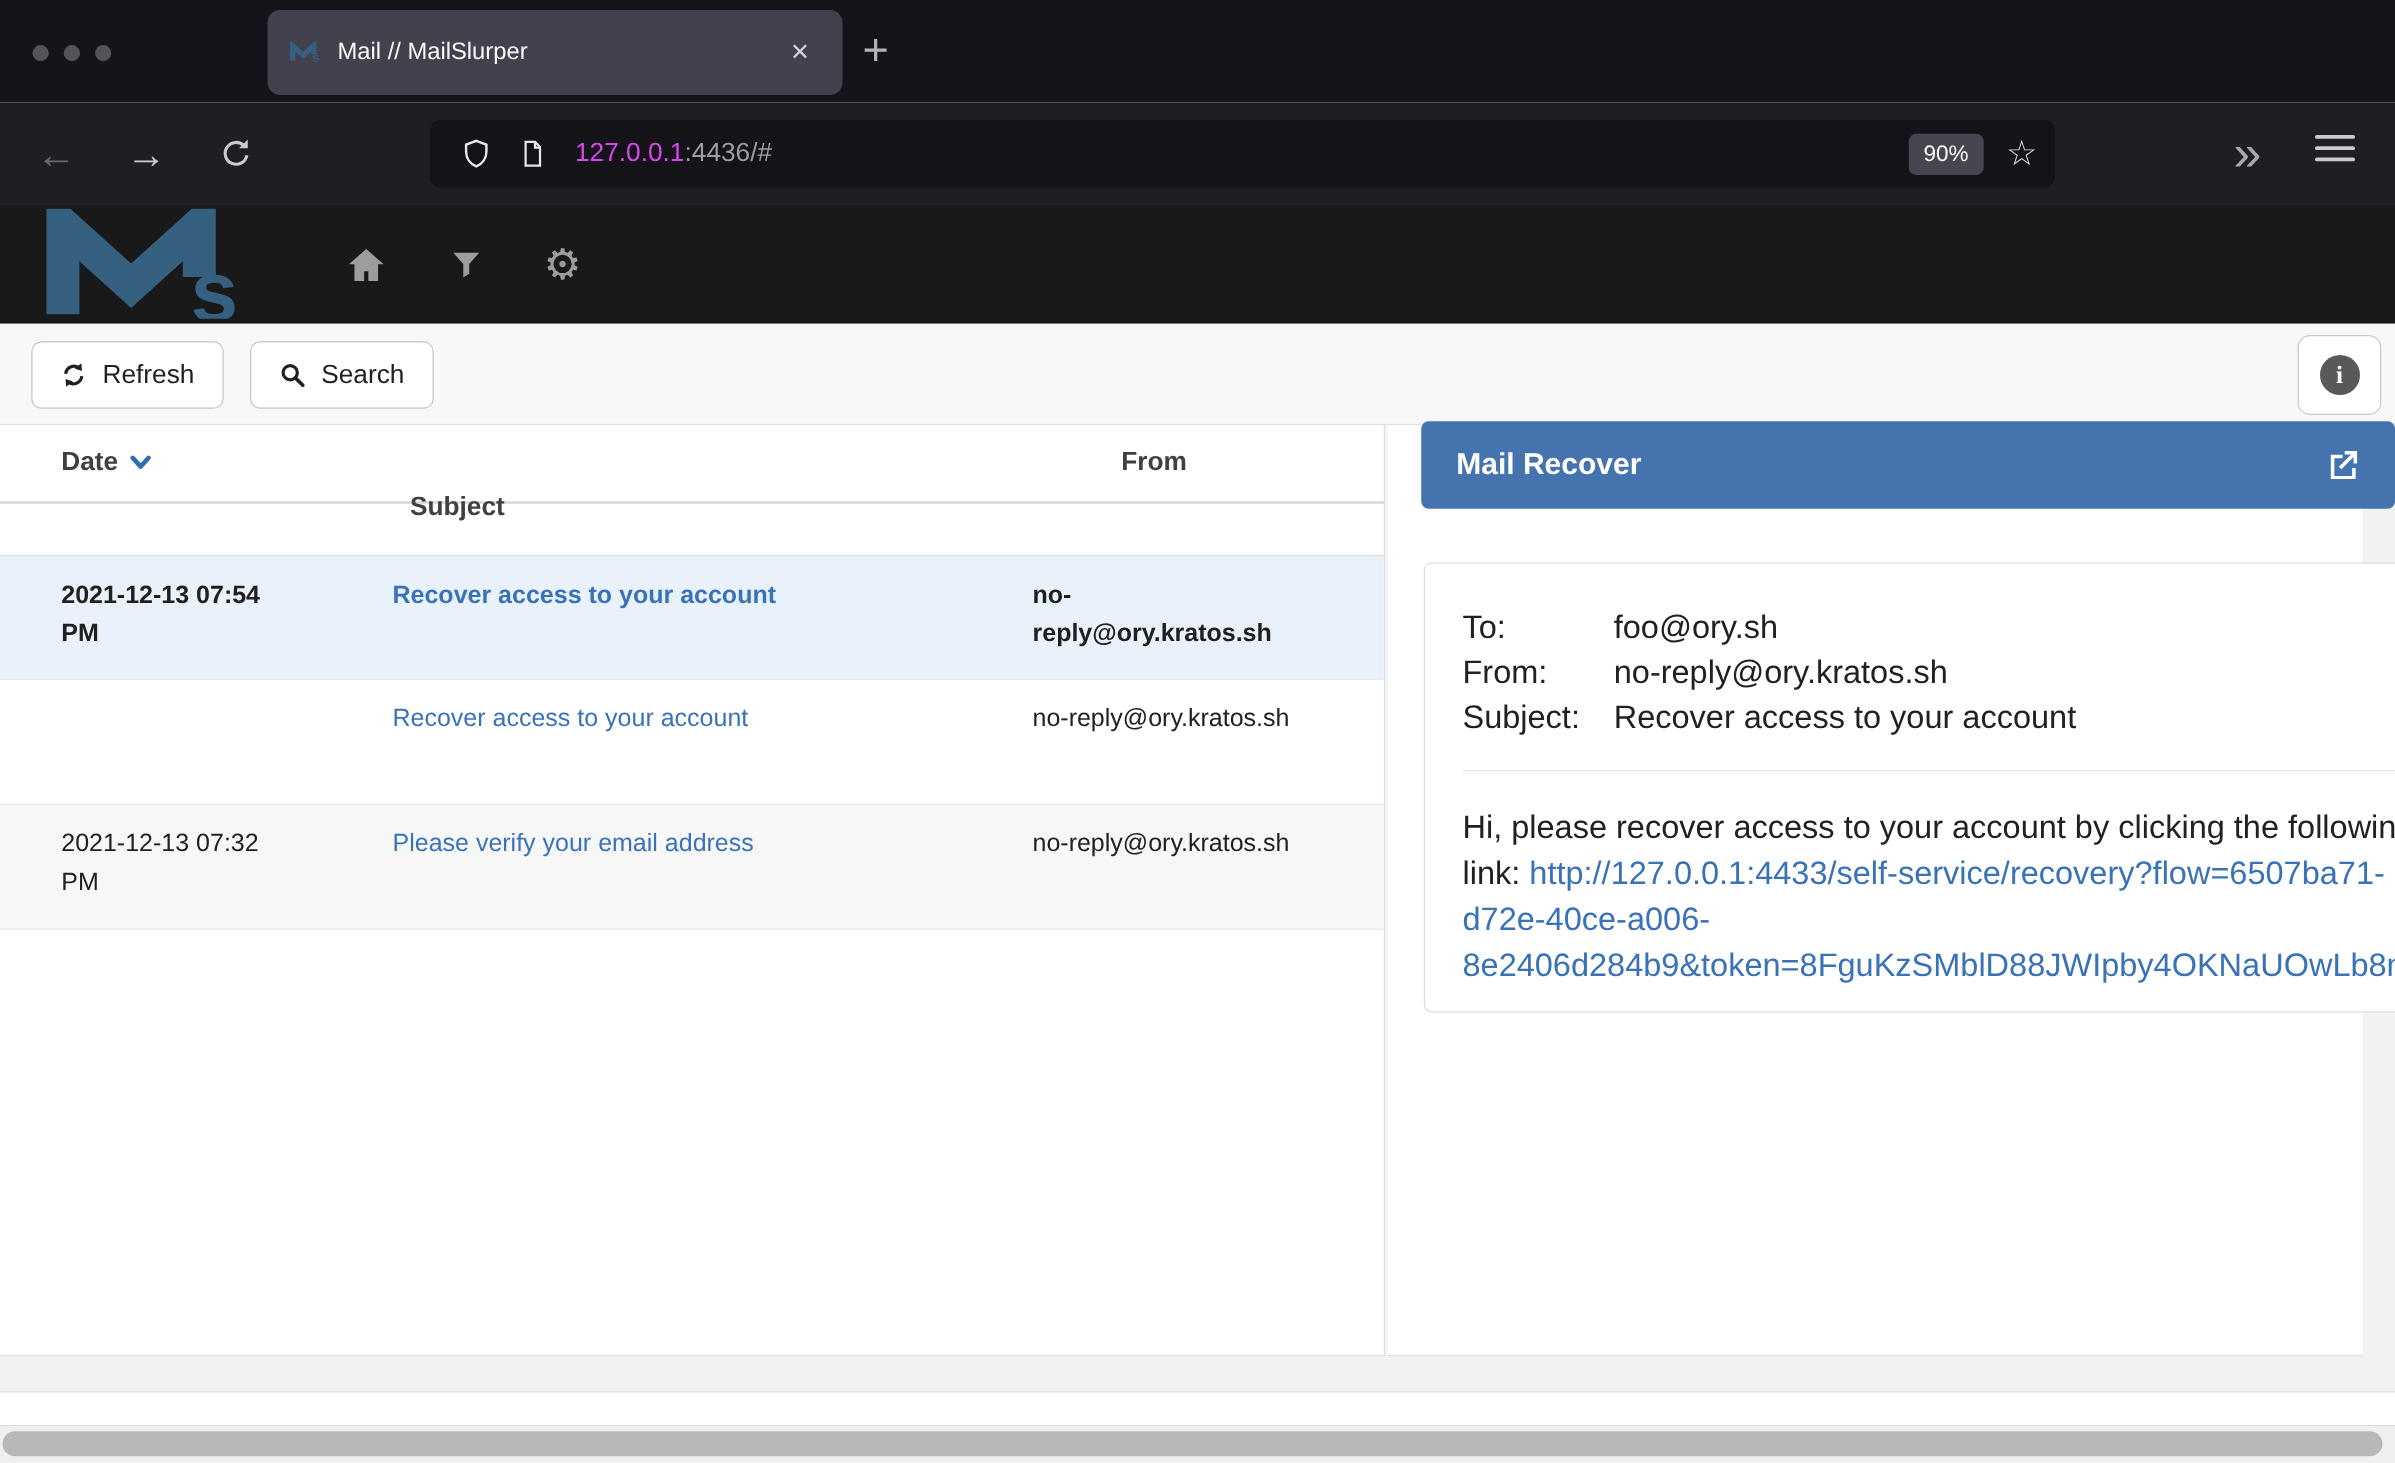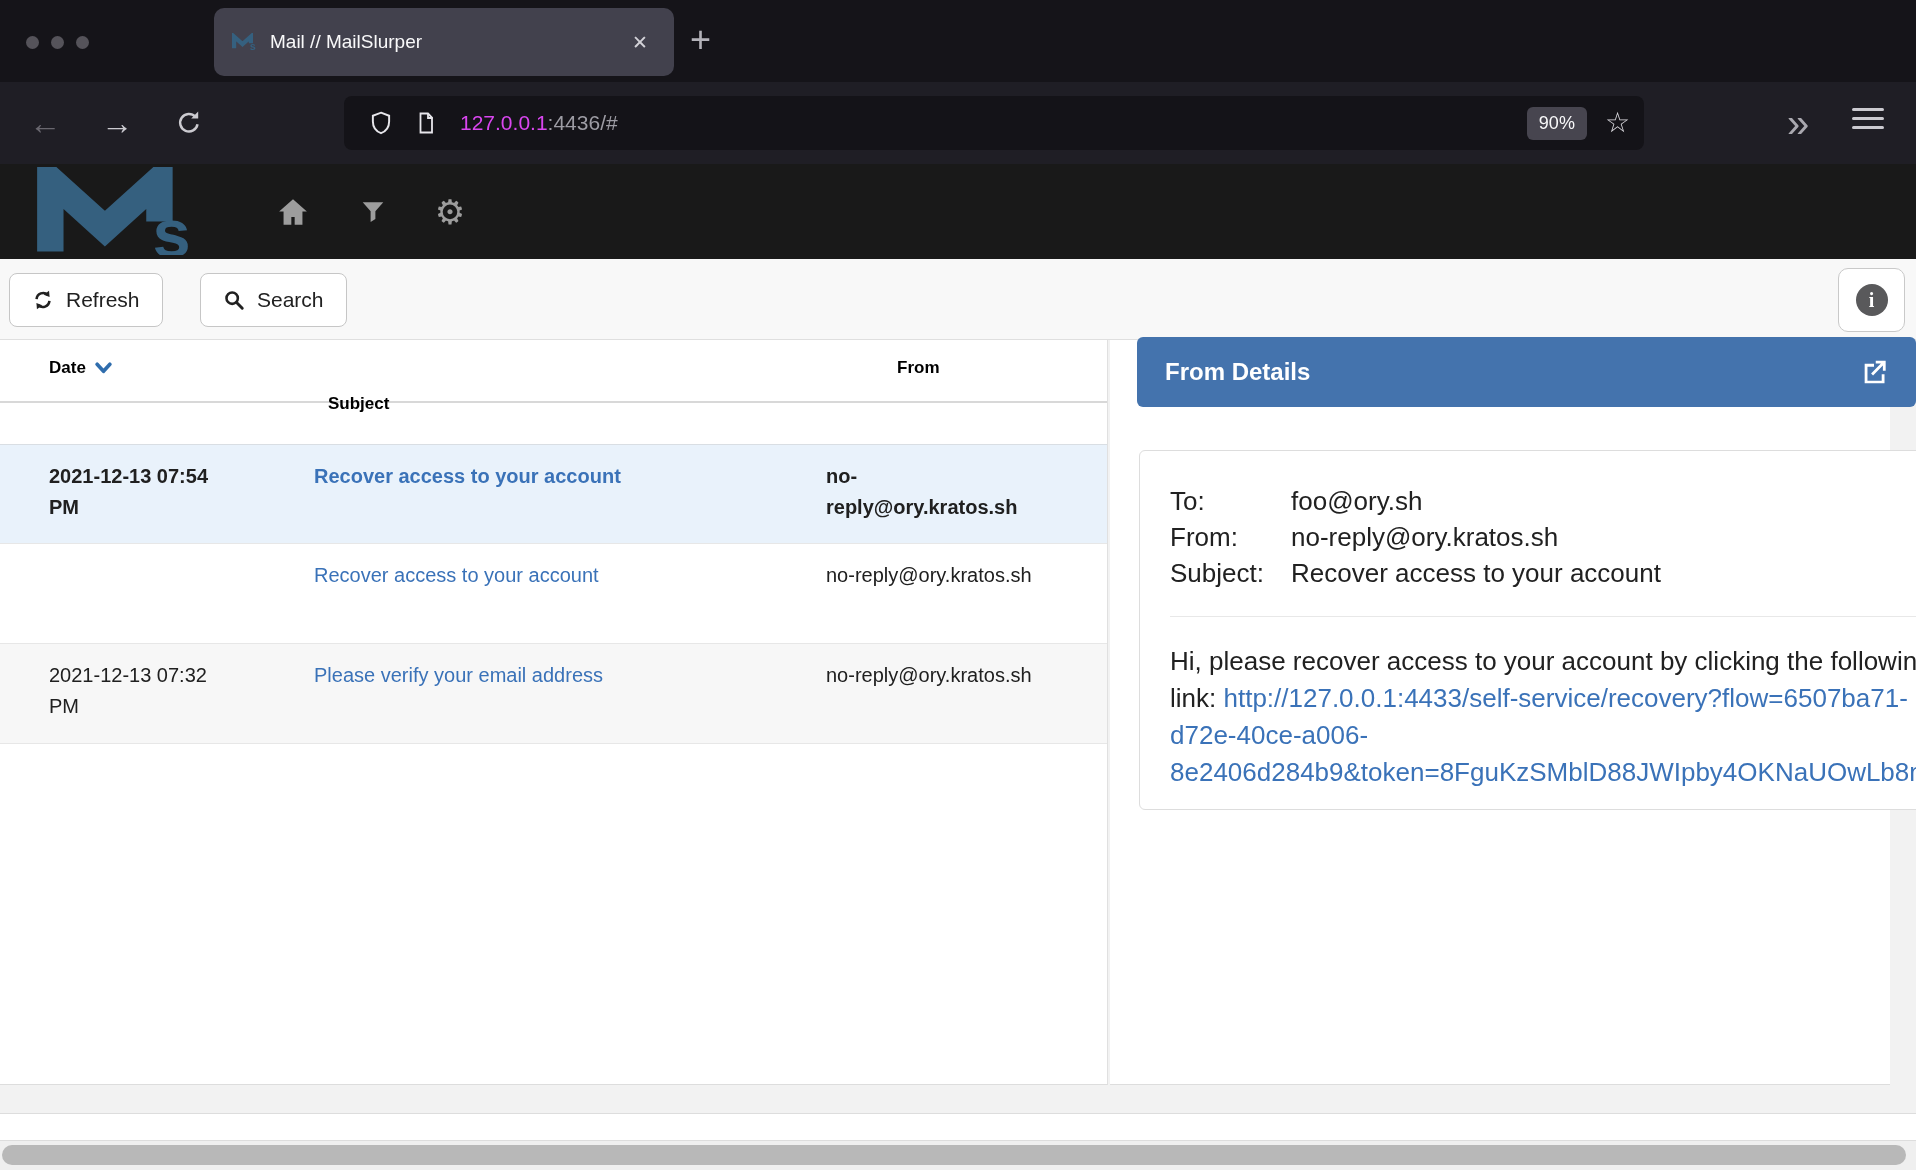--- a/index.html
+++ b/index.html
@@ -43,34 +43,34 @@
   .nav-icon { position:absolute; top:0; height:95px; display:flex; align-items:center; justify-content:center; width:44px; }
   .home-icon { left:271px; }
   .filter-icon { left:351px; }
   .gear-icon { left:428px; color:#9d9d9d; font-size:34px; font-family:"DejaVu Sans", sans-serif; }
 
   
   .sub-toolbar { position:absolute; left:0; top:259px; width:1916px; height:81px; background:#f8f8f8;
                  border-bottom:1px solid #dfdfdf; }
   .btn { position:absolute; top:14px; height:54px; background:#fff; border:1px solid #c6c6c6; border-radius:8px;
          display:flex; align-items:center; gap:12px; padding:0 22px; font-size:21px; color:#212121; cursor:pointer; }
-  .refresh-btn { left:9px;text-align:right; }
+  .refresh-btn { left:25px;text-align:right; }
   .search-btn { left:200px; }
   .info-btn { position:absolute; left:1838px; top:9px; width:67px; height:64px; background:#fff;
               border:1px solid #c9c9c9; border-radius:10px; display:flex; align-items:center; justify-content:center; }
   .info-glyph { width:32px; height:32px; border-radius:50%; background:#59595b; color:#fff; font-weight:bold;
                 font-size:20px; display:flex; align-items:center; justify-content:center; font-family:"Liberation Serif", serif; }
 
   
   .content { position:absolute; left:0; top:340px; width:1916px; height:745px; }
 
   .list-panel { position:absolute; left:0; top:0; width:1108px; height:745px; background:#fff;
                 border-right:1px solid #e0e0e0; border-bottom:1px solid #ddd; }
   .list-header { position:relative; height:63px; border-bottom:2px solid #d8d8d8; }
-  .col-head { position:absolute; top:18px; font-size:17px; font-weight:bold; color:#000000; }
+  .col-head { position:absolute; top:18px; font-size:21px; font-weight:bold; color:#404040; }
   .col-head.date { left:49px; display:flex; align-items:center; gap:9px; }
   .col-head.subject { left:328px;margin-top:36px; }
   .col-head.from { left:897px; }
   .list-spacer { height:41px; }
   .mail-row { position:relative; height:100px; border-bottom:1px solid #e7e7e7; font-size:20px; color:#202020;
               cursor:pointer; background:#fff; }
   .mail-row.selected { background:#e9f2fb; border-top:1px solid #d9dee3; font-weight:bold;padding-left:40px; }
   .mail-row.alt { background:#f7f7f7; }
   .cell { position:absolute; top:16px; line-height:31px; }
   .cell.date { left:49px; width:180px; }
@@ -227,21 +227,21 @@
     <div class="mail-row alt">
       <div class="cell date">2021-12-13 07:32 PM</div>
       <div class="cell subject">Please verify your email address</div>
       <div class="cell from">no-reply@ory.kratos.sh</div>
     </div>
   </div>
 
   <div class="details-bg"></div>
 
   <div class="details-header">
-    <span class="details-title">From Details</span>
+    <span class="details-title">Mail Recover</span>
     <span>
       <svg viewBox="0 0 24 24" width="28" height="28">
         <path d="M4 5h8v2.4H6.4v12.2h12.2V14H21v7.6H4z" fill="#ffffff"></path>
         <path d="M13.5 2.4H22v8.5h-2.4V6.5l-8.4 8.4-1.7-1.7 8.4-8.4h-4.4z" fill="#ffffff"></path>
       </svg>
     </span>
   </div>
 
   <div class="details-card">
     <div class="field-grid">

